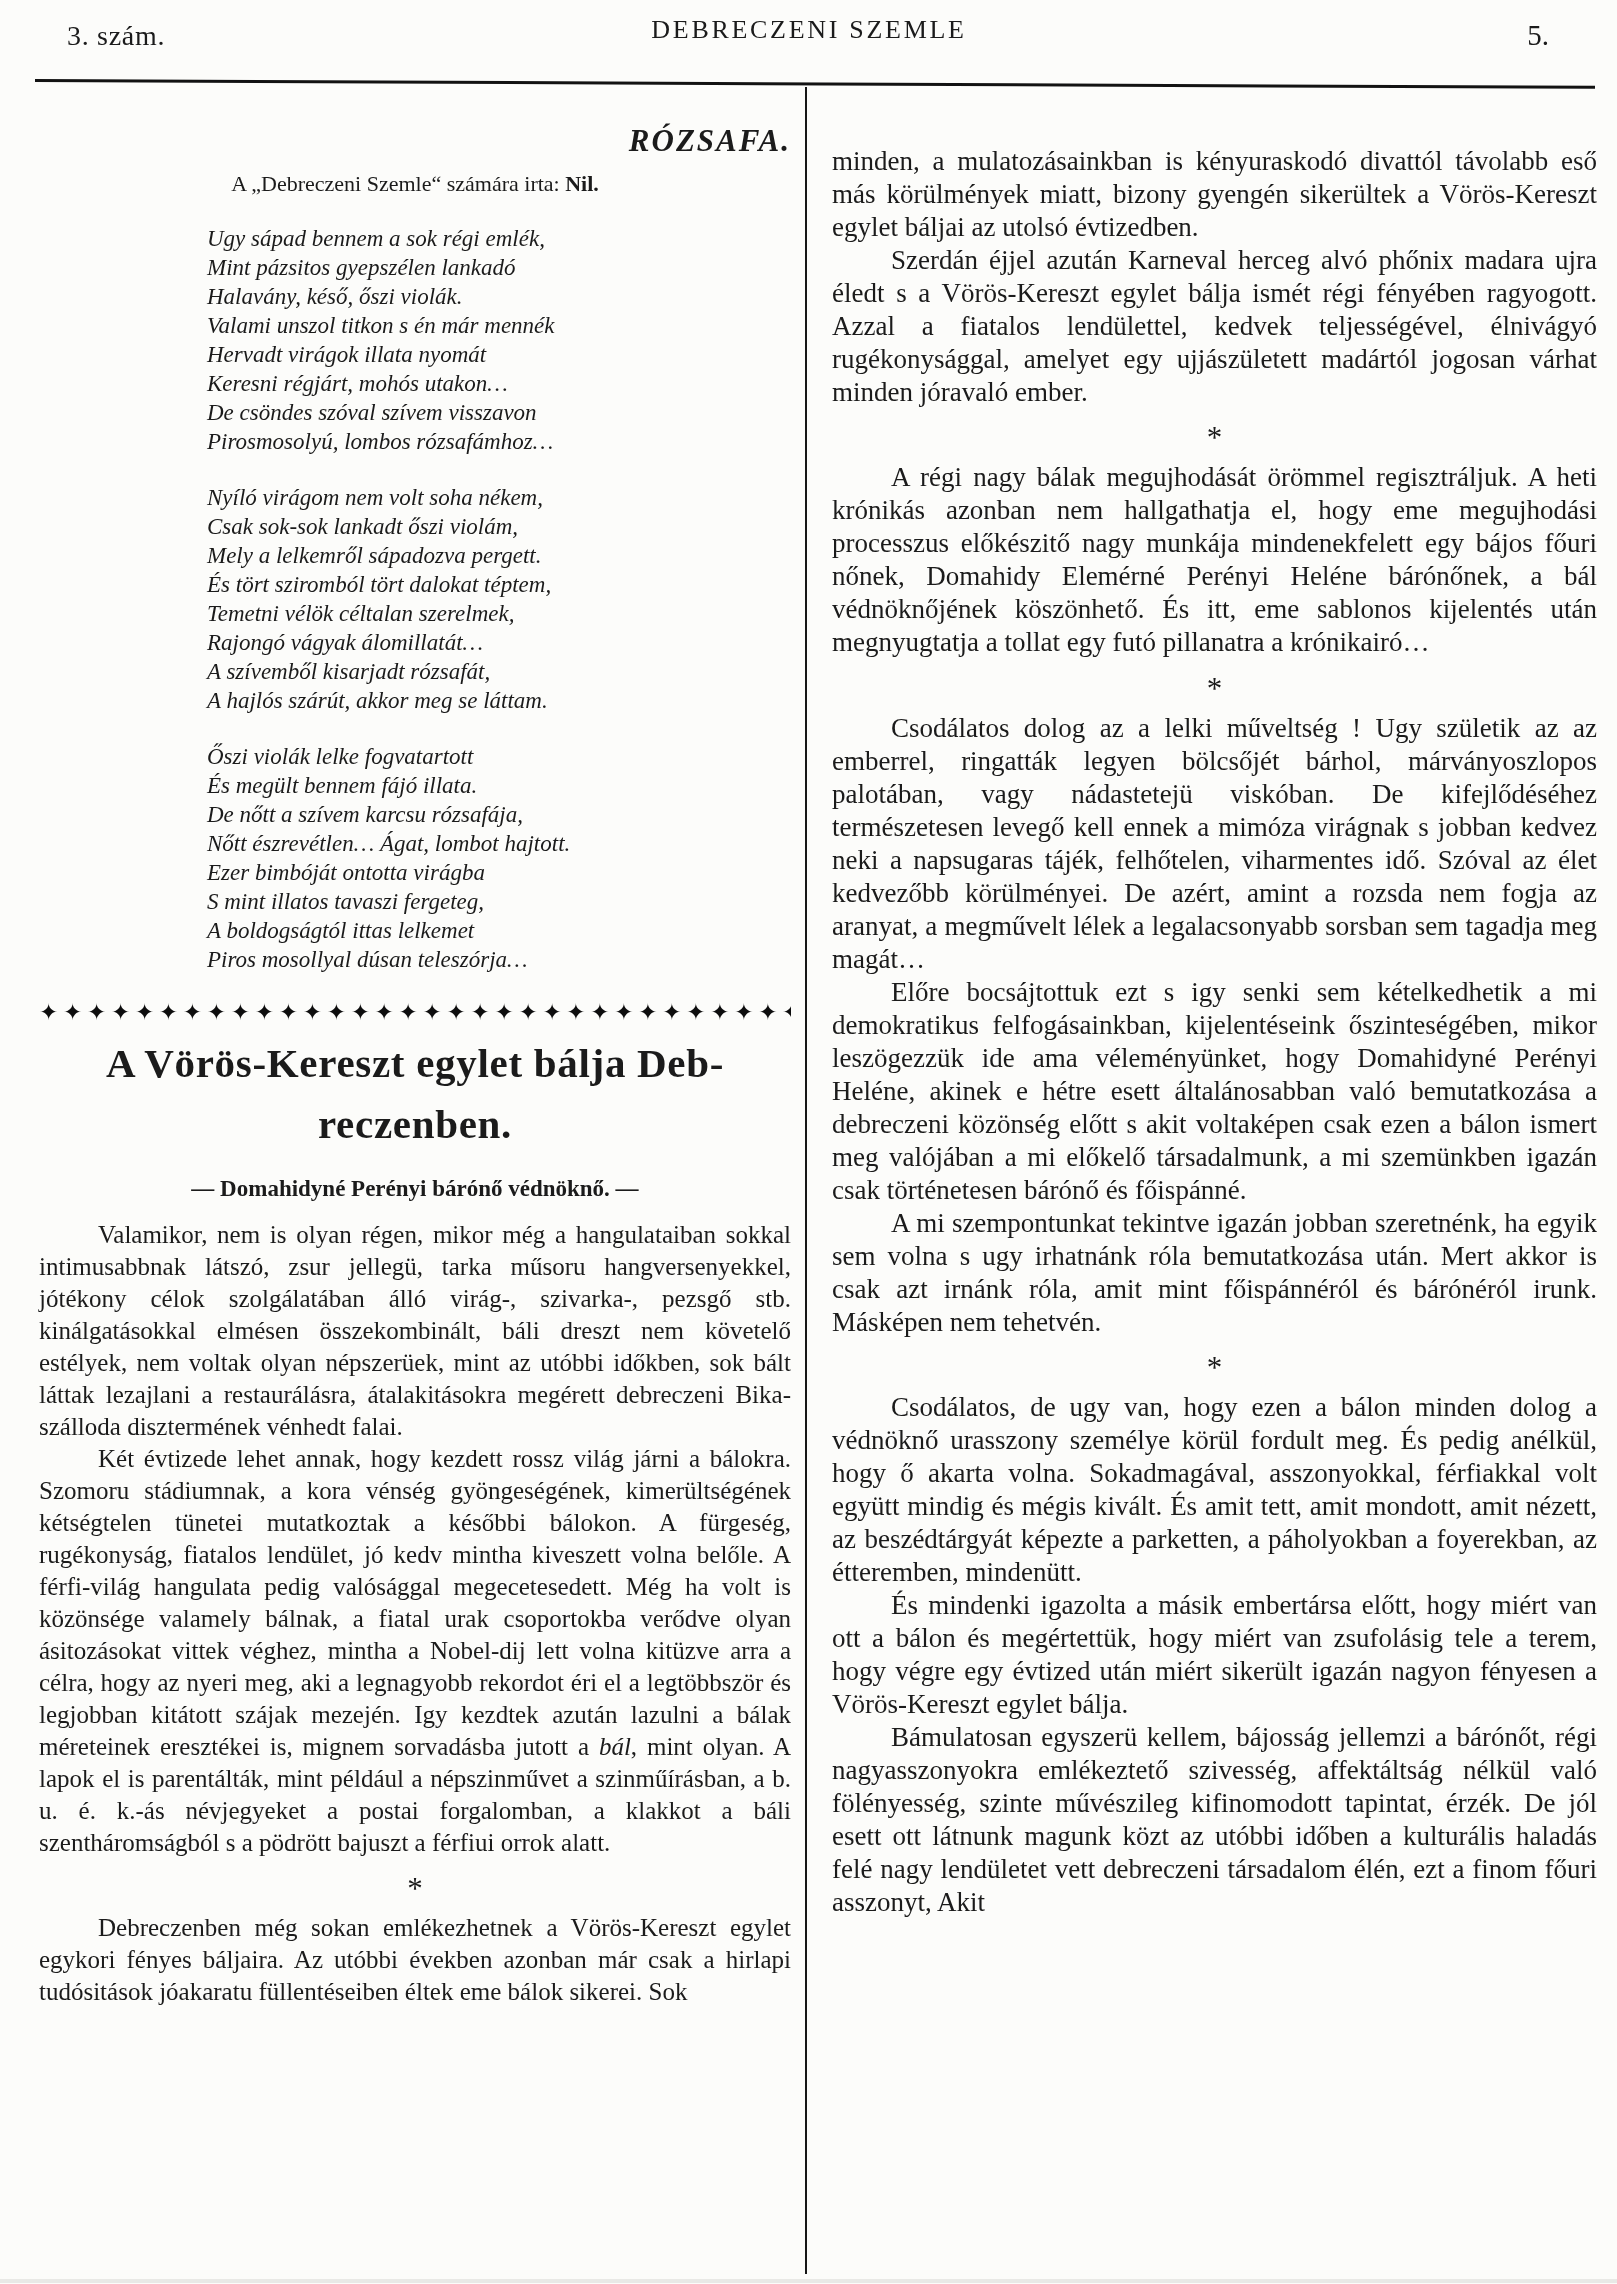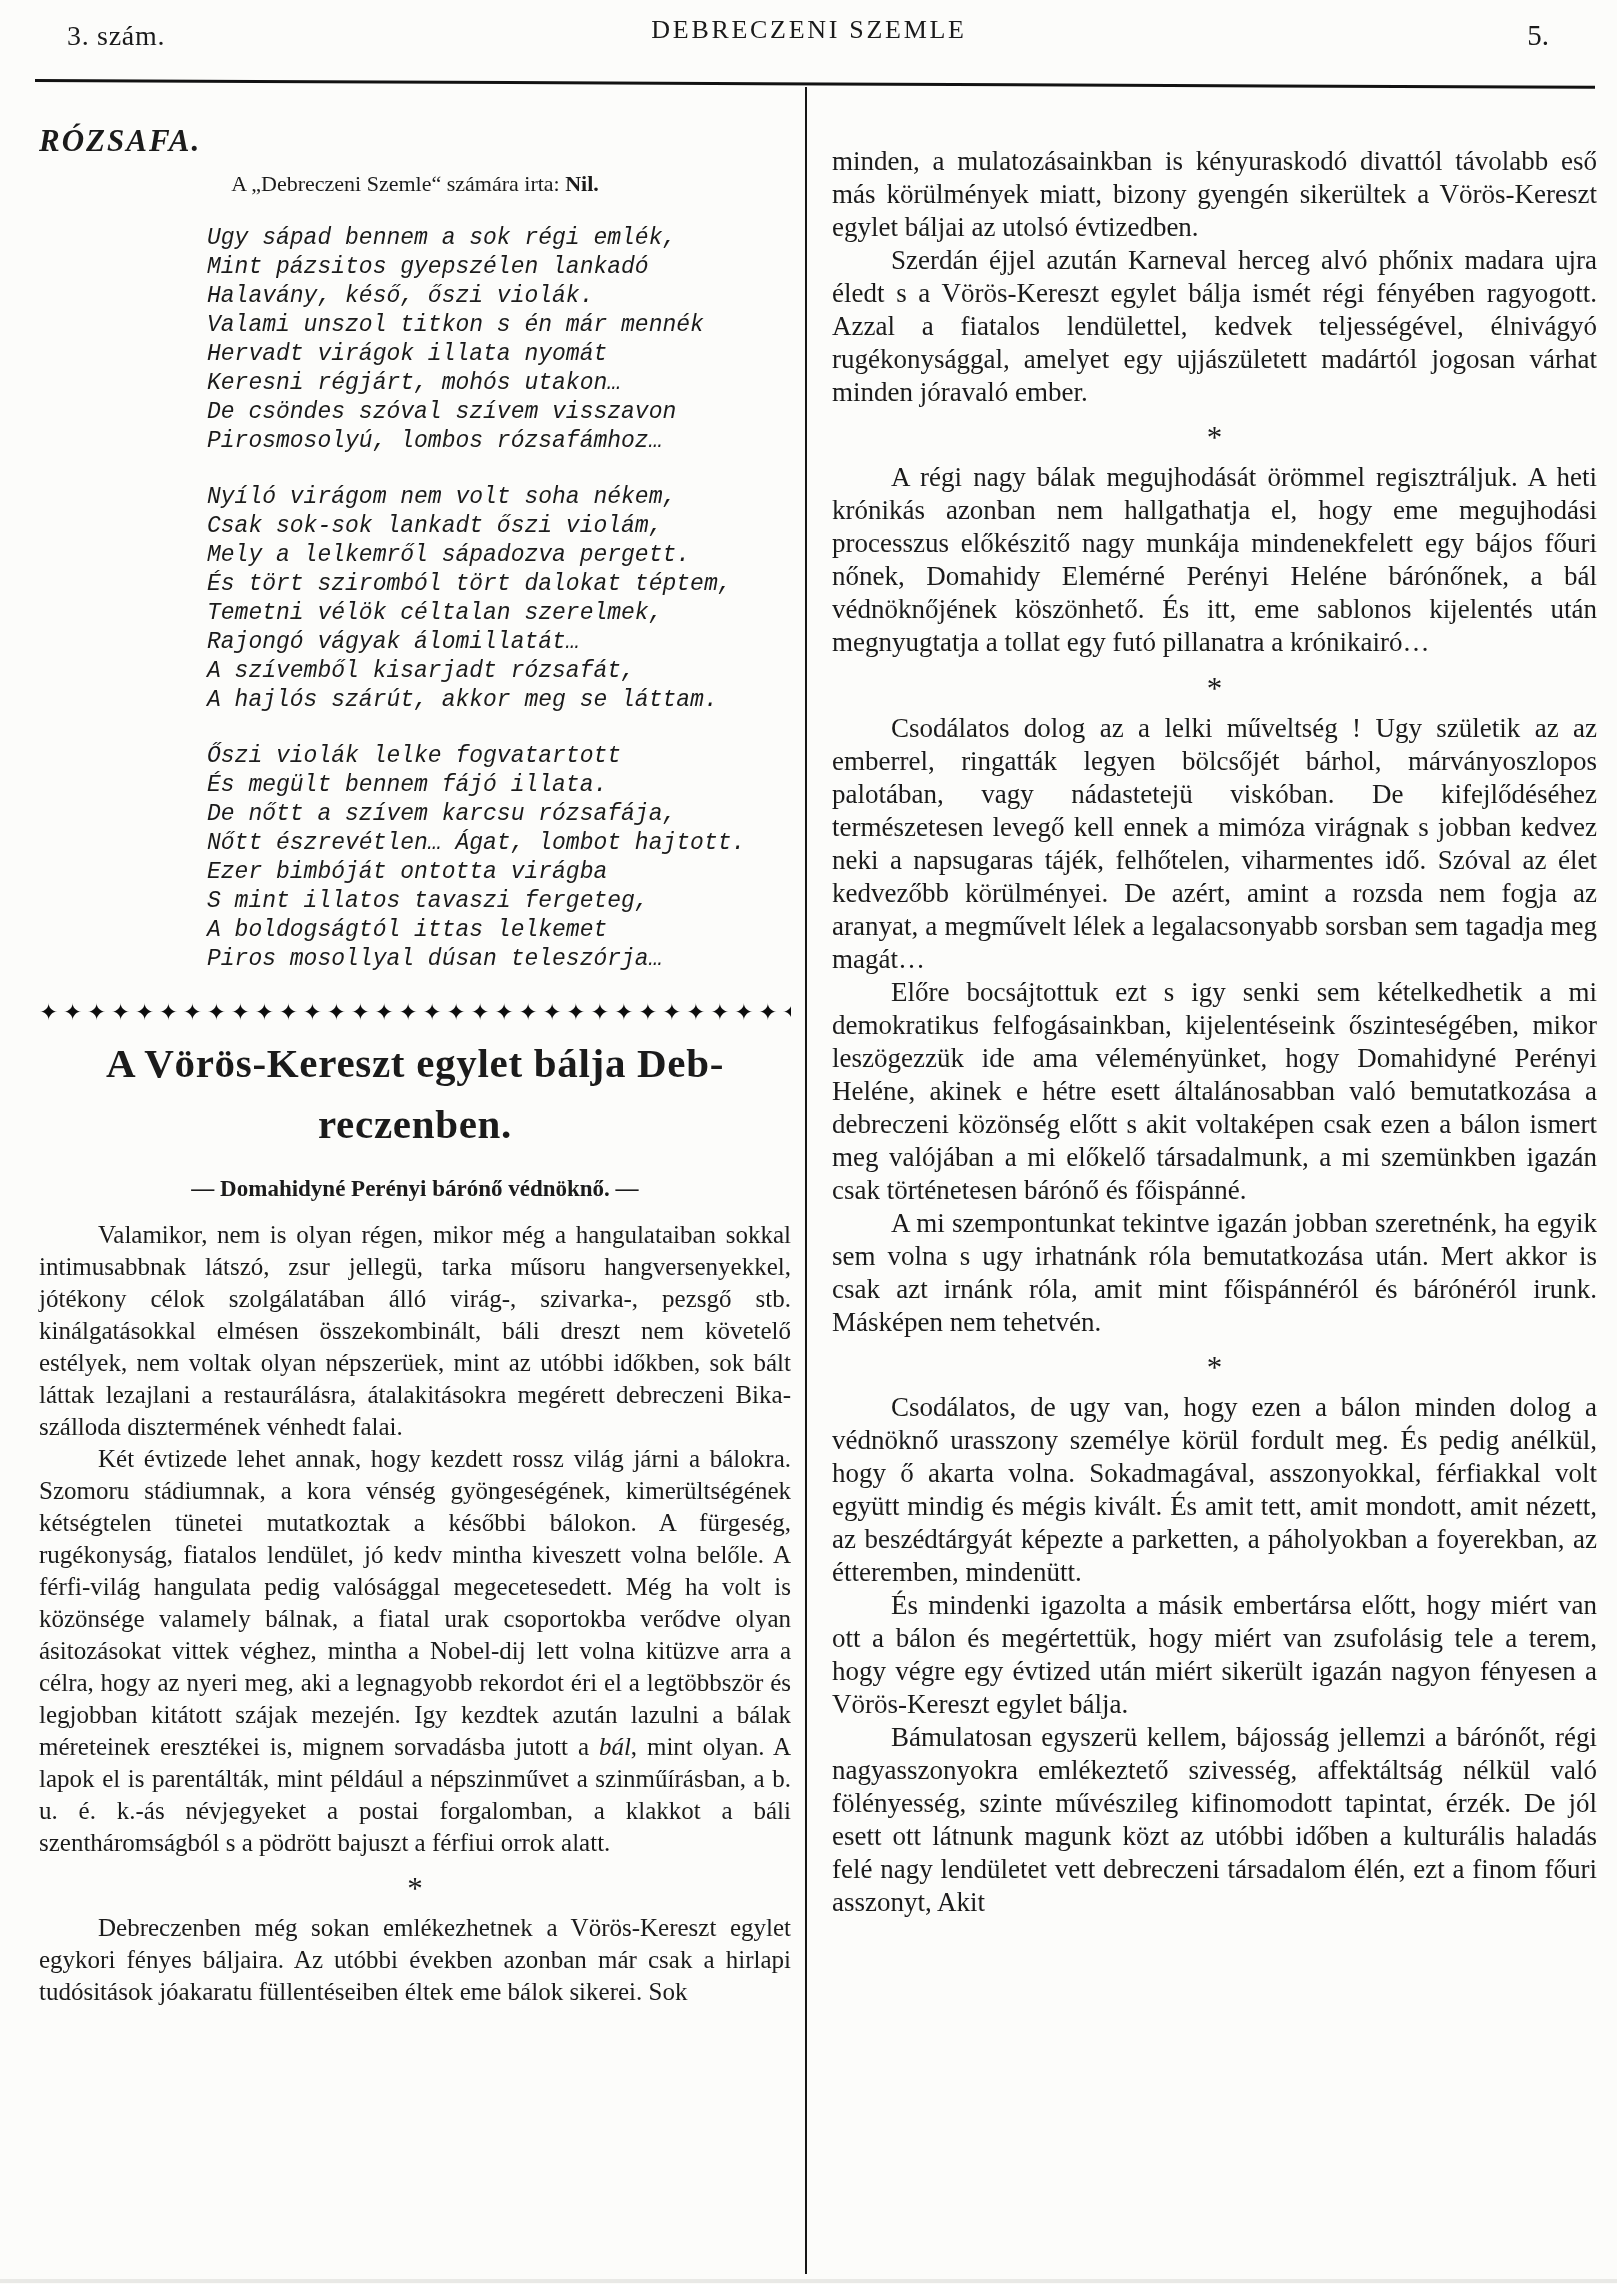--- a/index.html
+++ b/index.html
@@ -37,31 +37,31 @@
   }
   .scan-edge {
     position: absolute; left: 0; bottom: 1.3px;
     width: 100%; height: 4px; background: #e9e9e6;
   }
   
   .col-left  { position: absolute; left: 39px;  top: 100px; width: 752px; }
   .col-right { position: absolute; left: 832px; top: 109px; width: 765px; padding-top: 36px; }
   
   .poem-title {
-    text-align: left; font-style: italic; font-weight: 700;
+    text-align: right; font-style: italic; font-weight: 700;
     font-size: 31px; margin-top: 23px; letter-spacing: 2px;
   }
   .poem-byline { text-align: center; font-size: 22px; margin-top: 12px; }
   .poem-byline .author { font-weight: 700; }
   .stanza {
     margin: 27px 0 0 168px;
     font-style: italic; font-size: 23px; line-height: 29px;
     white-space: nowrap;
   }
-  .stanza div { white-space: nowrap; font-family: Liberation Mono, monospace; }
+  .stanza div { white-space: nowrap; }
   
   .ornament {
     margin-top: 25px; text-align: center;
     font-size: 23px; letter-spacing: 4.7px;
     white-space: nowrap; overflow: hidden; color: #0d0d0d;
   }
   
   .headline {
     text-align: center; font-size: 41px; font-weight: 700;
     line-height: 61px; margin-top: 7px; letter-spacing: 0.7px;

